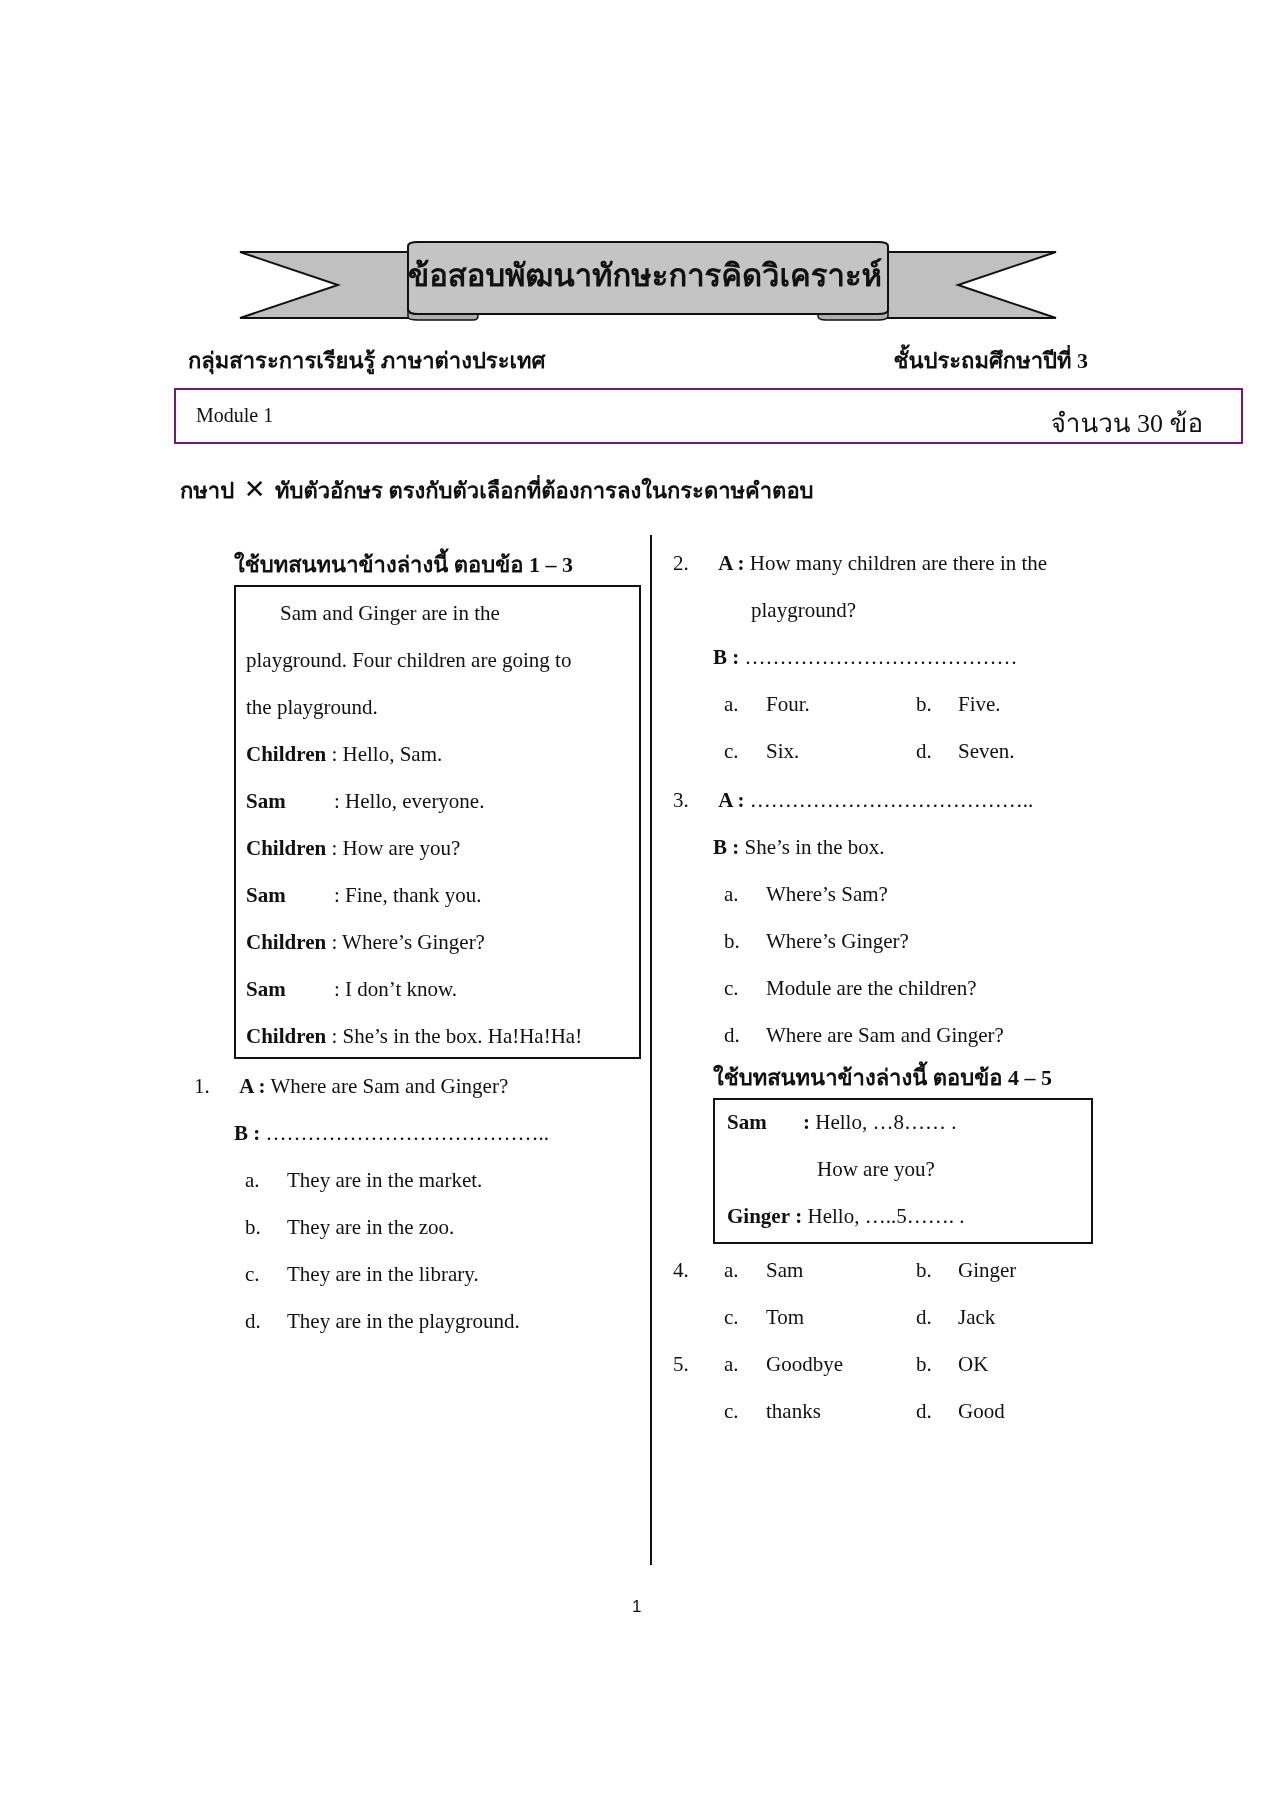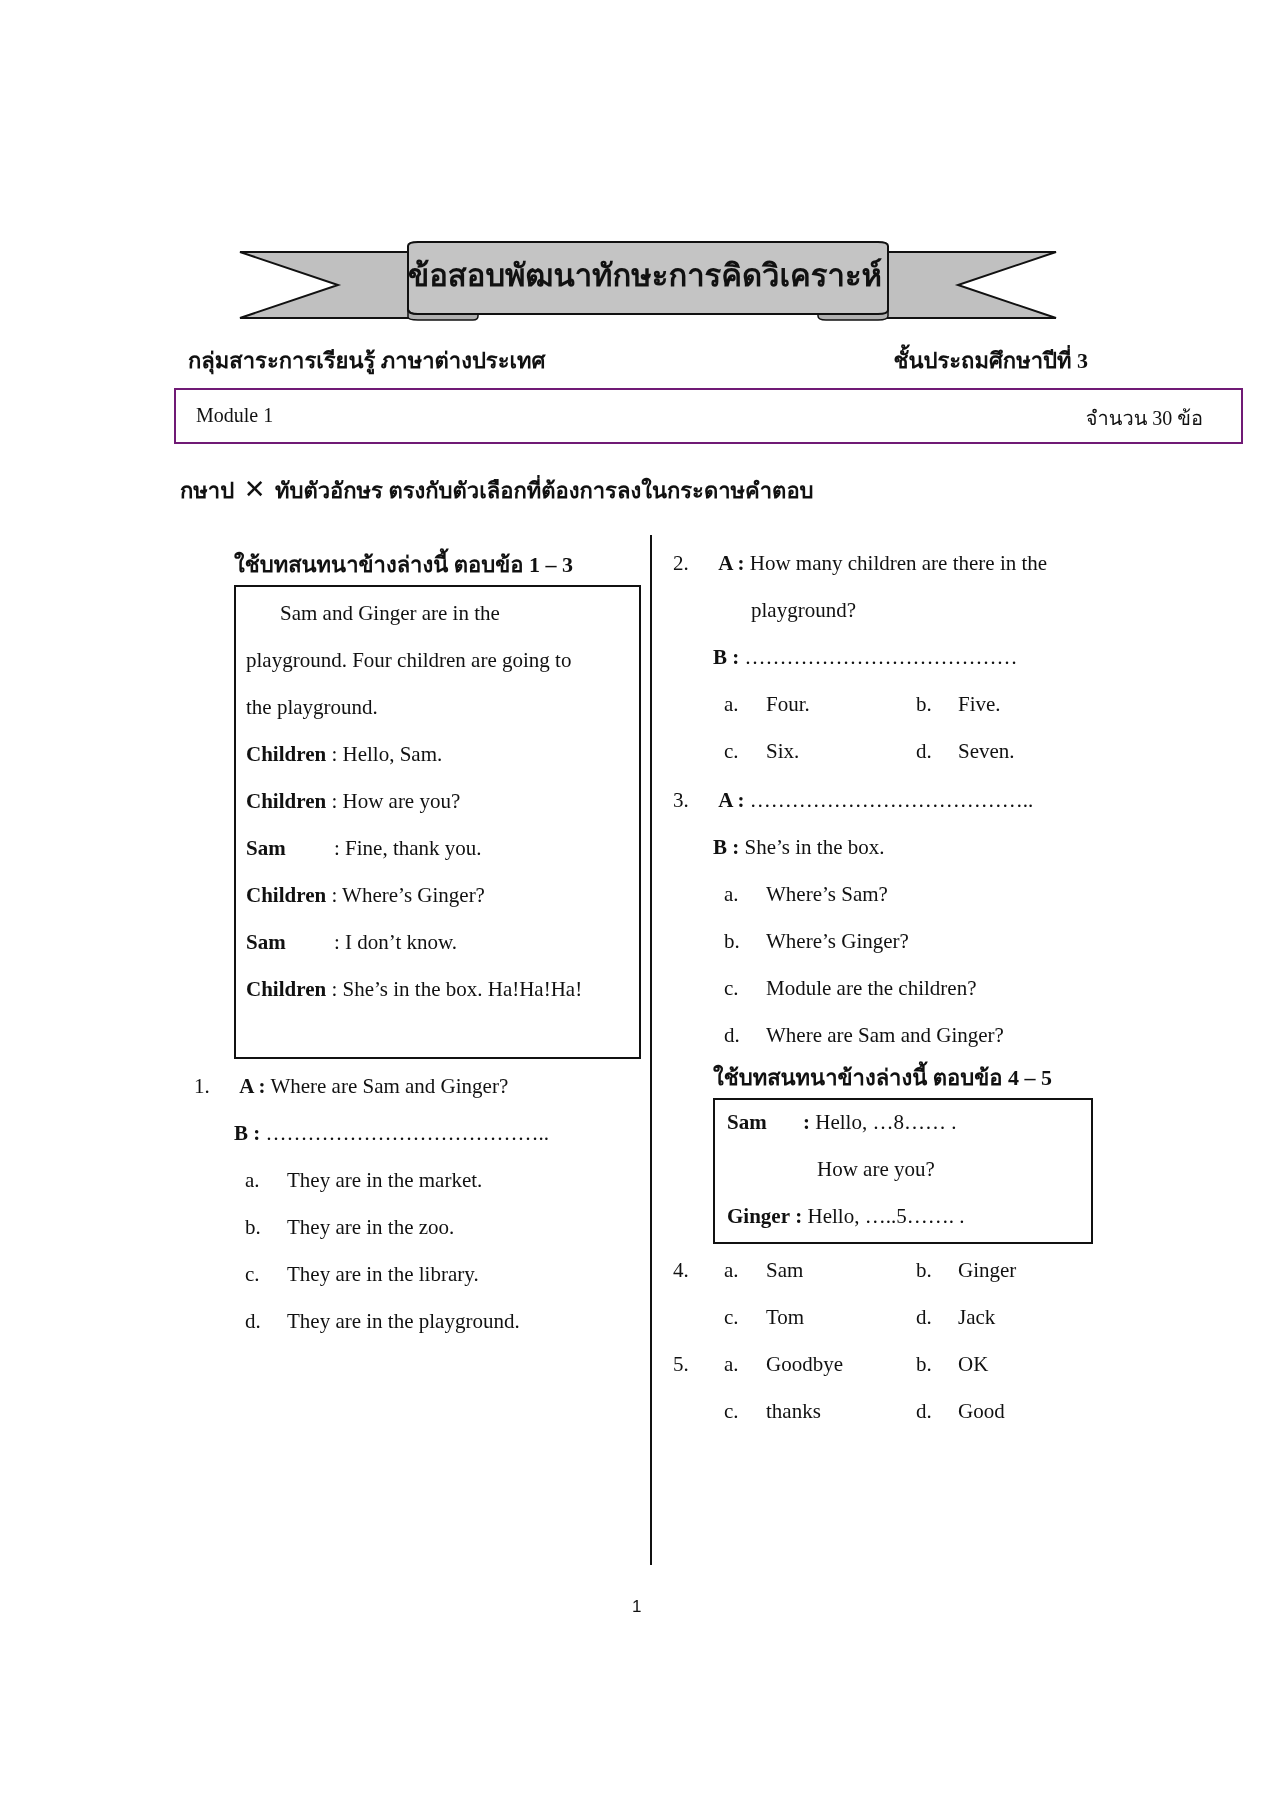--- a/index.html
+++ b/index.html
@@ -16,21 +16,21 @@
                   text-align: center; font-size: 31px; font-weight: bold; line-height: 40px; }
 
   
   #subject { left: 188px; top: 343px; font-size: 22px; font-weight: bold; }
   #grade { right: 185px; top: 343px; font-size: 22px; font-weight: bold; }
 
   
   #module-box { left: 162px; top: 388px; width: 1069px; height: 56px;
                 border: 2px solid #701a75; box-sizing: border-box; margin-left: 12px; }
   #module-label { left: 20px; top: 14px; font-size: 20px; }
-  #module-count { right: 38px; top: 12px; font-size: 20px; }
+  #module-count { right: 38px; top: 12px; font-size: 26px; }
 
   
   #instruction { left: 180px; top: 473px; font-size: 22px; font-weight: bold; white-space: nowrap; }
   #instruction .xmark { font-family: "DejaVu Sans", sans-serif; font-weight: normal; font-size: 26px; margin: 0 4px; }
 
   
   #divider { left: 650px; top: 535px; width: 2px; height: 1030px; background: #111; }
 
   .line { font-size: 21px; line-height: 47px; white-space: nowrap; }
   .section-head { font-size: 22px; font-weight: bold; white-space: nowrap; }
@@ -96,20 +96,23 @@
 <div id="dialogue-box-1" class="abs">
   <div class="inner">
     <div class="line" style="padding-left:34px;">Sam and Ginger are in the</div>
     <div class="line">playground. Four children are going to</div>
     <div class="line">the playground.</div>
     <div class="line">
       <span class="speaker">Children</span>
       <span>: Hello, Sam.</span>
     </div>
     <div class="line">
+      <span class="speaker spk-w">Sam</span><span>: Hello, everyone.</span>
+    </div>
+    <div class="line">
       <span class="speaker">Children</span>
       <span>: How are you?</span>
     </div>
     <div class="line">
       <span class="speaker spk-w">Sam</span><span>: Fine, thank you.</span>
     </div>
     <div class="line">
       <span class="speaker">Children</span>
       <span>: Where’s Ginger?</span>
     </div>

